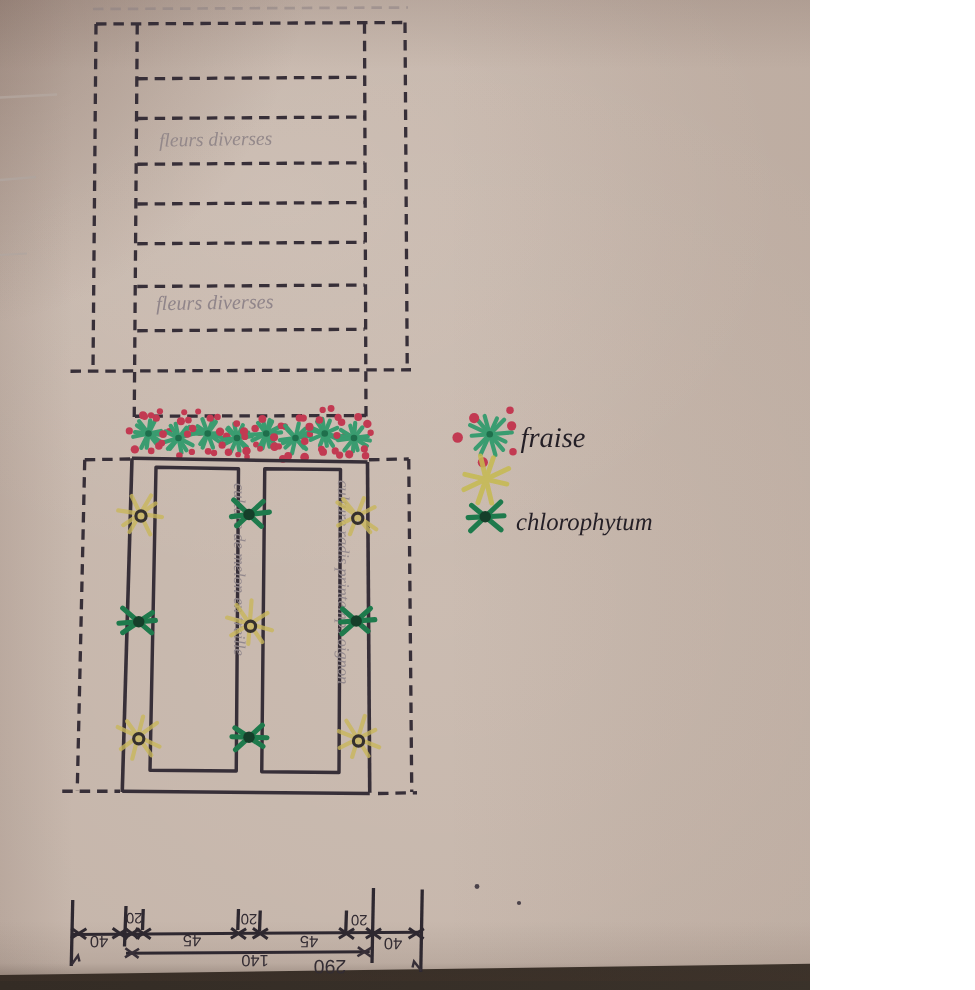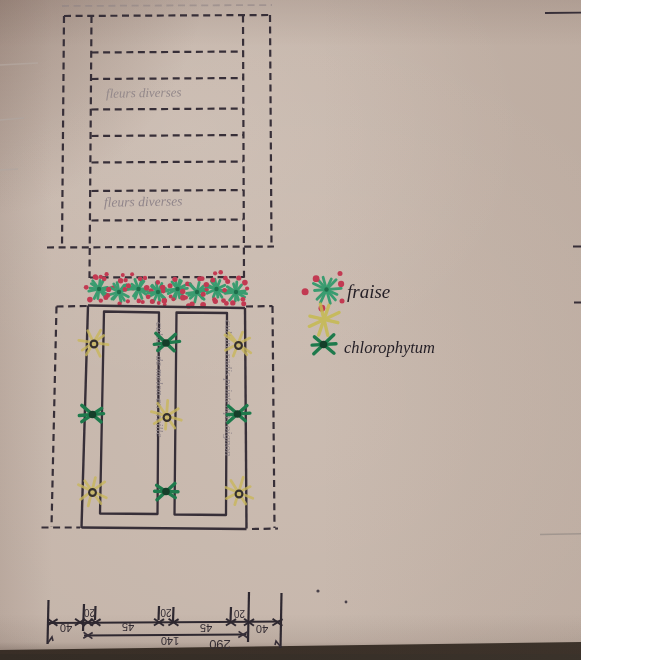--- a/index.html
+++ b/index.html
@@ -1,15 +1,15 @@
 <!DOCTYPE html>
 <html><head><meta charset="utf-8">
 <style>
   html,body { margin:0; padding:0; }
-  #page { position:relative; width:581px; height:660px; overflow:hidden;
+  #page { position:relative; width:540px; height:660px; overflow:hidden;
     background:
       radial-gradient(250px 270px at -40px -50px, rgba(95,68,60,0.40) 0%, rgba(105,80,70,0.26) 45%, rgba(0,0,0,0) 100%),
       linear-gradient(180deg, rgba(90,65,58,0.14) 0%, rgba(0,0,0,0) 7%),
       linear-gradient(90deg, rgba(95,70,62,0.12) 0%, rgba(0,0,0,0) 9%),
       radial-gradient(420px 380px at 290px 400px, rgba(255,248,240,0.10) 0%, rgba(0,0,0,0) 100%),
       radial-gradient(340px 260px at 190px 130px, rgba(255,250,245,0.12) 0%, rgba(0,0,0,0) 100%),
       linear-gradient(90deg, rgba(0,0,0,0) 55%, rgba(115,92,78,0.07) 82%, rgba(115,92,78,0.09) 100%),
       #c5b5aa;
     font-family:"Liberation Sans", sans-serif; }
   .abs { position:absolute; }

